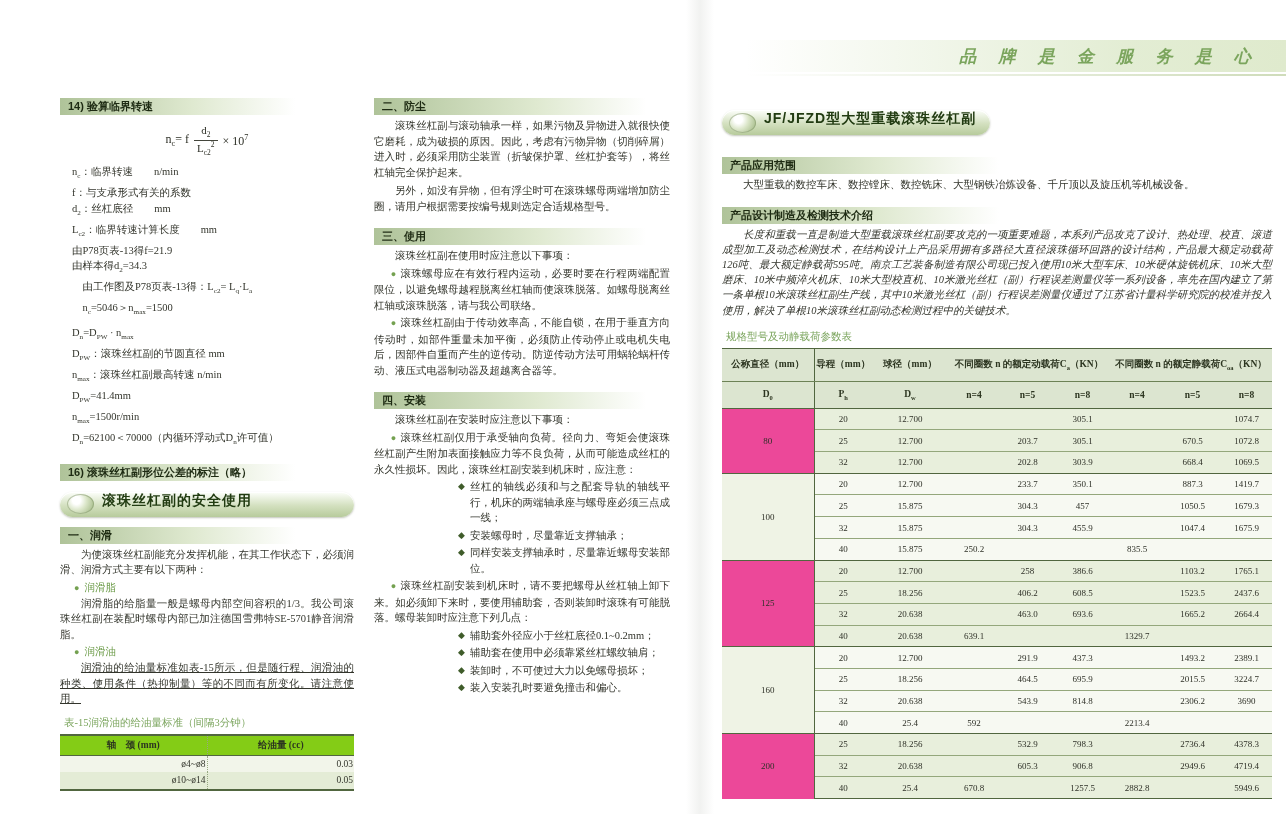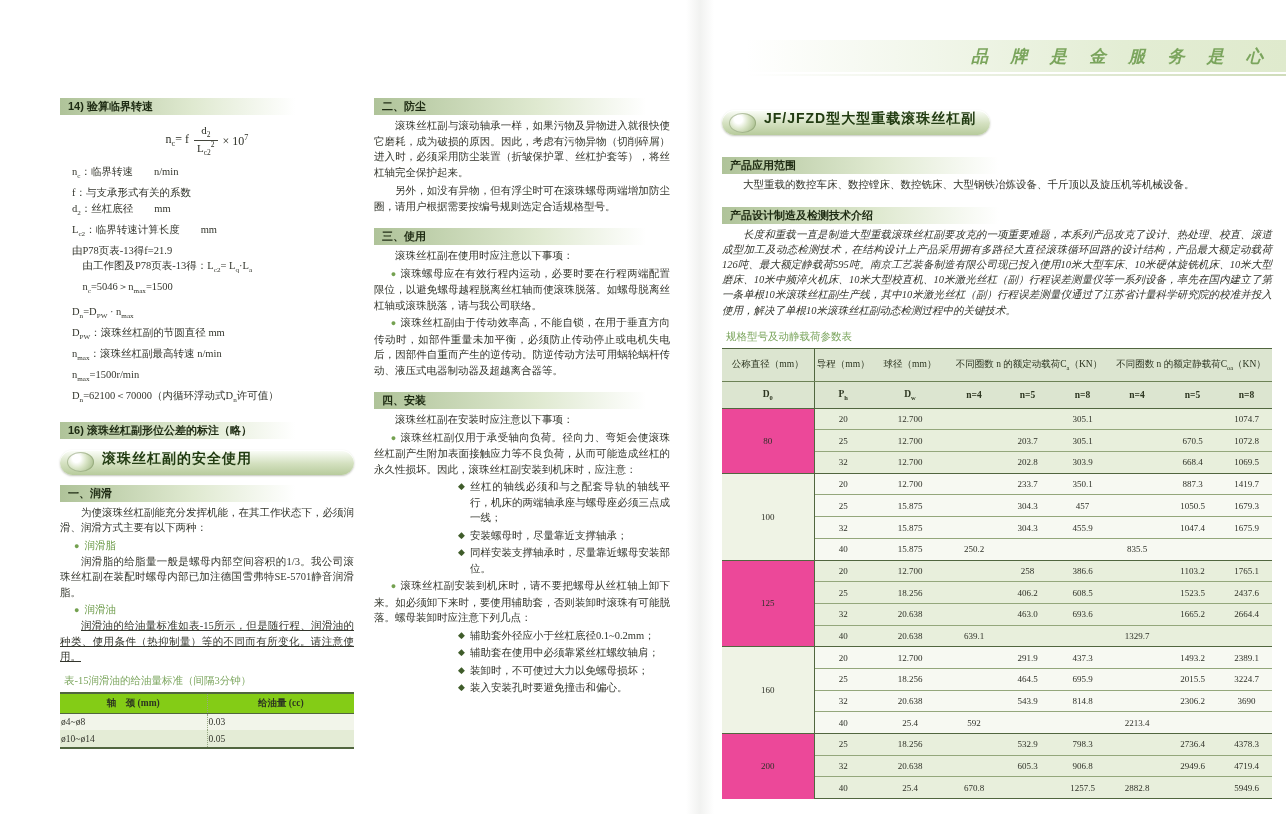--- a/index.html
+++ b/index.html
@@ -6,21 +6,21 @@
   .page{position:relative;width:1286px;height:814px;background:#ffffff;overflow:hidden;
         font-family:"Liberation Serif","DejaVu Serif",serif;color:#33352c;}
   
   .spine{position:absolute;left:686px;top:0;width:28px;height:814px;
          background:linear-gradient(to right,rgba(0,0,0,0),rgba(60,70,50,0.07),rgba(0,0,0,0));}
   
   .top-banner{position:absolute;right:0;top:40px;width:540px;height:32px;
               background:linear-gradient(to right,rgba(229,238,218,0),#e3edd4 70%,#dfeacd);
               display:flex;align-items:center;justify-content:flex-end;}
   .top-banner .slogan{font-style:italic;font-weight:bold;font-size:17px;letter-spacing:9px;
-              color:#7ba55d;padding-right:14px;white-space:nowrap;margin-left:41px;}
+              color:#7ba55d;padding-right:26px;white-space:nowrap;margin-left:41px;}
   .top-banner:after{content:"";position:absolute;left:0;right:0;bottom:-4px;height:2px;
               background:linear-gradient(to right,rgba(190,205,170,0),#cfdcba);}
 
   .col{position:absolute;}
   .col-left{left:60px;top:98px;width:294px;}
   .col-mid{left:374px;top:98px;width:296px;}
   .col-right{left:722px;top:110px;width:550px;}
 
   
   .band{background:linear-gradient(90deg,#afc399 0%,#dfe9d0 45%,rgba(255,255,255,0) 80%);
@@ -55,30 +55,30 @@
   .dia{display:flex;gap:5px;font-size:10.5px;line-height:15.5px;margin:2px 0 0 84px;text-align:justify;}
   .dmark{color:#3f5c2a;font-size:9px;line-height:15.5px;}
 
   .tbl-caption{color:#7ba55d;font-size:10.5px;margin:9px 0 4px 4px;}
 
   
   .t15{border-collapse:collapse;width:100%;margin-top:2px;table-layout:fixed;
        font-size:9.5px;}
   .t15 th{background:#84cc16;font-weight:bold;color:#2c3520;
        border-top:2px solid #51663f;border-bottom:1.5px solid #51663f;height:17px;}
-  .t15 td{height:14.6px;text-align:left;color:#33352c;margin-top:30px;}
+  .t15 td{height:14.6px;text-align:right;color:#33352c;margin-top:30px;}
   .t15 tr:nth-child(odd) td{background:#f2f5ea;}
   .t15 tr:nth-child(even) td{background:#e4ecd6;}
   .t15 td:last-child,.t15 th:last-child{border-left:1px dotted #97a882;}
   .t15 tr:last-child td{border-bottom:2px solid #51663f;}
 
   
   .spec{border-collapse:collapse;table-layout:fixed;width:550px;margin-top:4px;
         font-size:9px;color:#2e3027;}
-  .spec th{font-weight:normal;font-size:9.5px;background:#dce5d0;color:#2c3520;white-space:nowrap;overflow:visible;}
+  .spec th{font-weight:bold;font-size:9.5px;background:#dce5d0;color:#2c3520;white-space:nowrap;overflow:visible;}
   .spec .h1 th{height:30px;border-top:1.5px solid #51663f;border-bottom:1px solid #6d8256;}
   .spec .h2 th{height:24px;border-bottom:1.5px solid #51663f;font-weight:bold;}
   .spec td{height:18.7px;text-align:center;}
   .spec .c-dia{border-right:1.2px solid #51663f;}
   .spec th.c-dia-h{border-right:1.2px solid #51663f;}
   .spec tr.g-shade td{background:#e8efdc;}
   .spec tr.g-light td{background:#f7f9f2;}
   .spec tr.g-shade td.c-dia{background:#ec4899;font-family:Liberation Serif, serif;}
   .spec tr.g-light td.c-dia{background:#eff3e5;}
   .spec tbody tr td{border-top:1px solid #94a77c;}
@@ -106,27 +106,29 @@
         <span class="den">L<sub>c2</sub><sup>2</sup></span>
       </span>
       <span>× 10<sup>7</sup></span>
     </div>
 
     <div class="fl">n<sub>c</sub>：临界转速　　n/min</div>
     <div class="fl">f：与支承形式有关的系数</div>
     <div class="fl">d<sub>2</sub>：丝杠底径　　mm</div>
     <div class="fl">L<sub>c2</sub>：临界转速计算长度　　mm</div>
     <div class="fl">由P78页表-13得f=21.9</div>
+    <div class="fl">由样本得d<sub>2</sub>=34.3</div>
     <div class="fl">　由工作图及P78页表-13得：L<sub>c2</sub>= L<sub>q</sub>·L<sub>a</sub></div>
     <div class="fl">　n<sub>c</sub>=5046＞n<sub>max</sub>=1500</div>
 
     <div style="height:4px;"></div>
     <div class="fl">D<sub>n</sub>=D<sub>PW</sub> · n<sub>max</sub></div>
     <div class="fl">D<sub>PW</sub>：滚珠丝杠副的节圆直径  mm</div>
     <div class="fl">n<sub>max</sub>：滚珠丝杠副最高转速  n/min</div>
+    <div class="fl">D<sub>PW</sub>=41.4mm</div>
     <div class="fl">n<sub>max</sub>=1500r/min</div>
     <div class="fl">D<sub>n</sub>=62100＜70000（内循环浮动式D<sub>n</sub>许可值）</div>
 
     <div class="band" style="margin-top:13px;">16) 滚珠丝杠副形位公差的标注（略）</div>
 
     <div class="capsule">
       <span class="ball"></span>
       <span class="cap-label">滚珠丝杠副的安全使用</span>
     </div>
 

